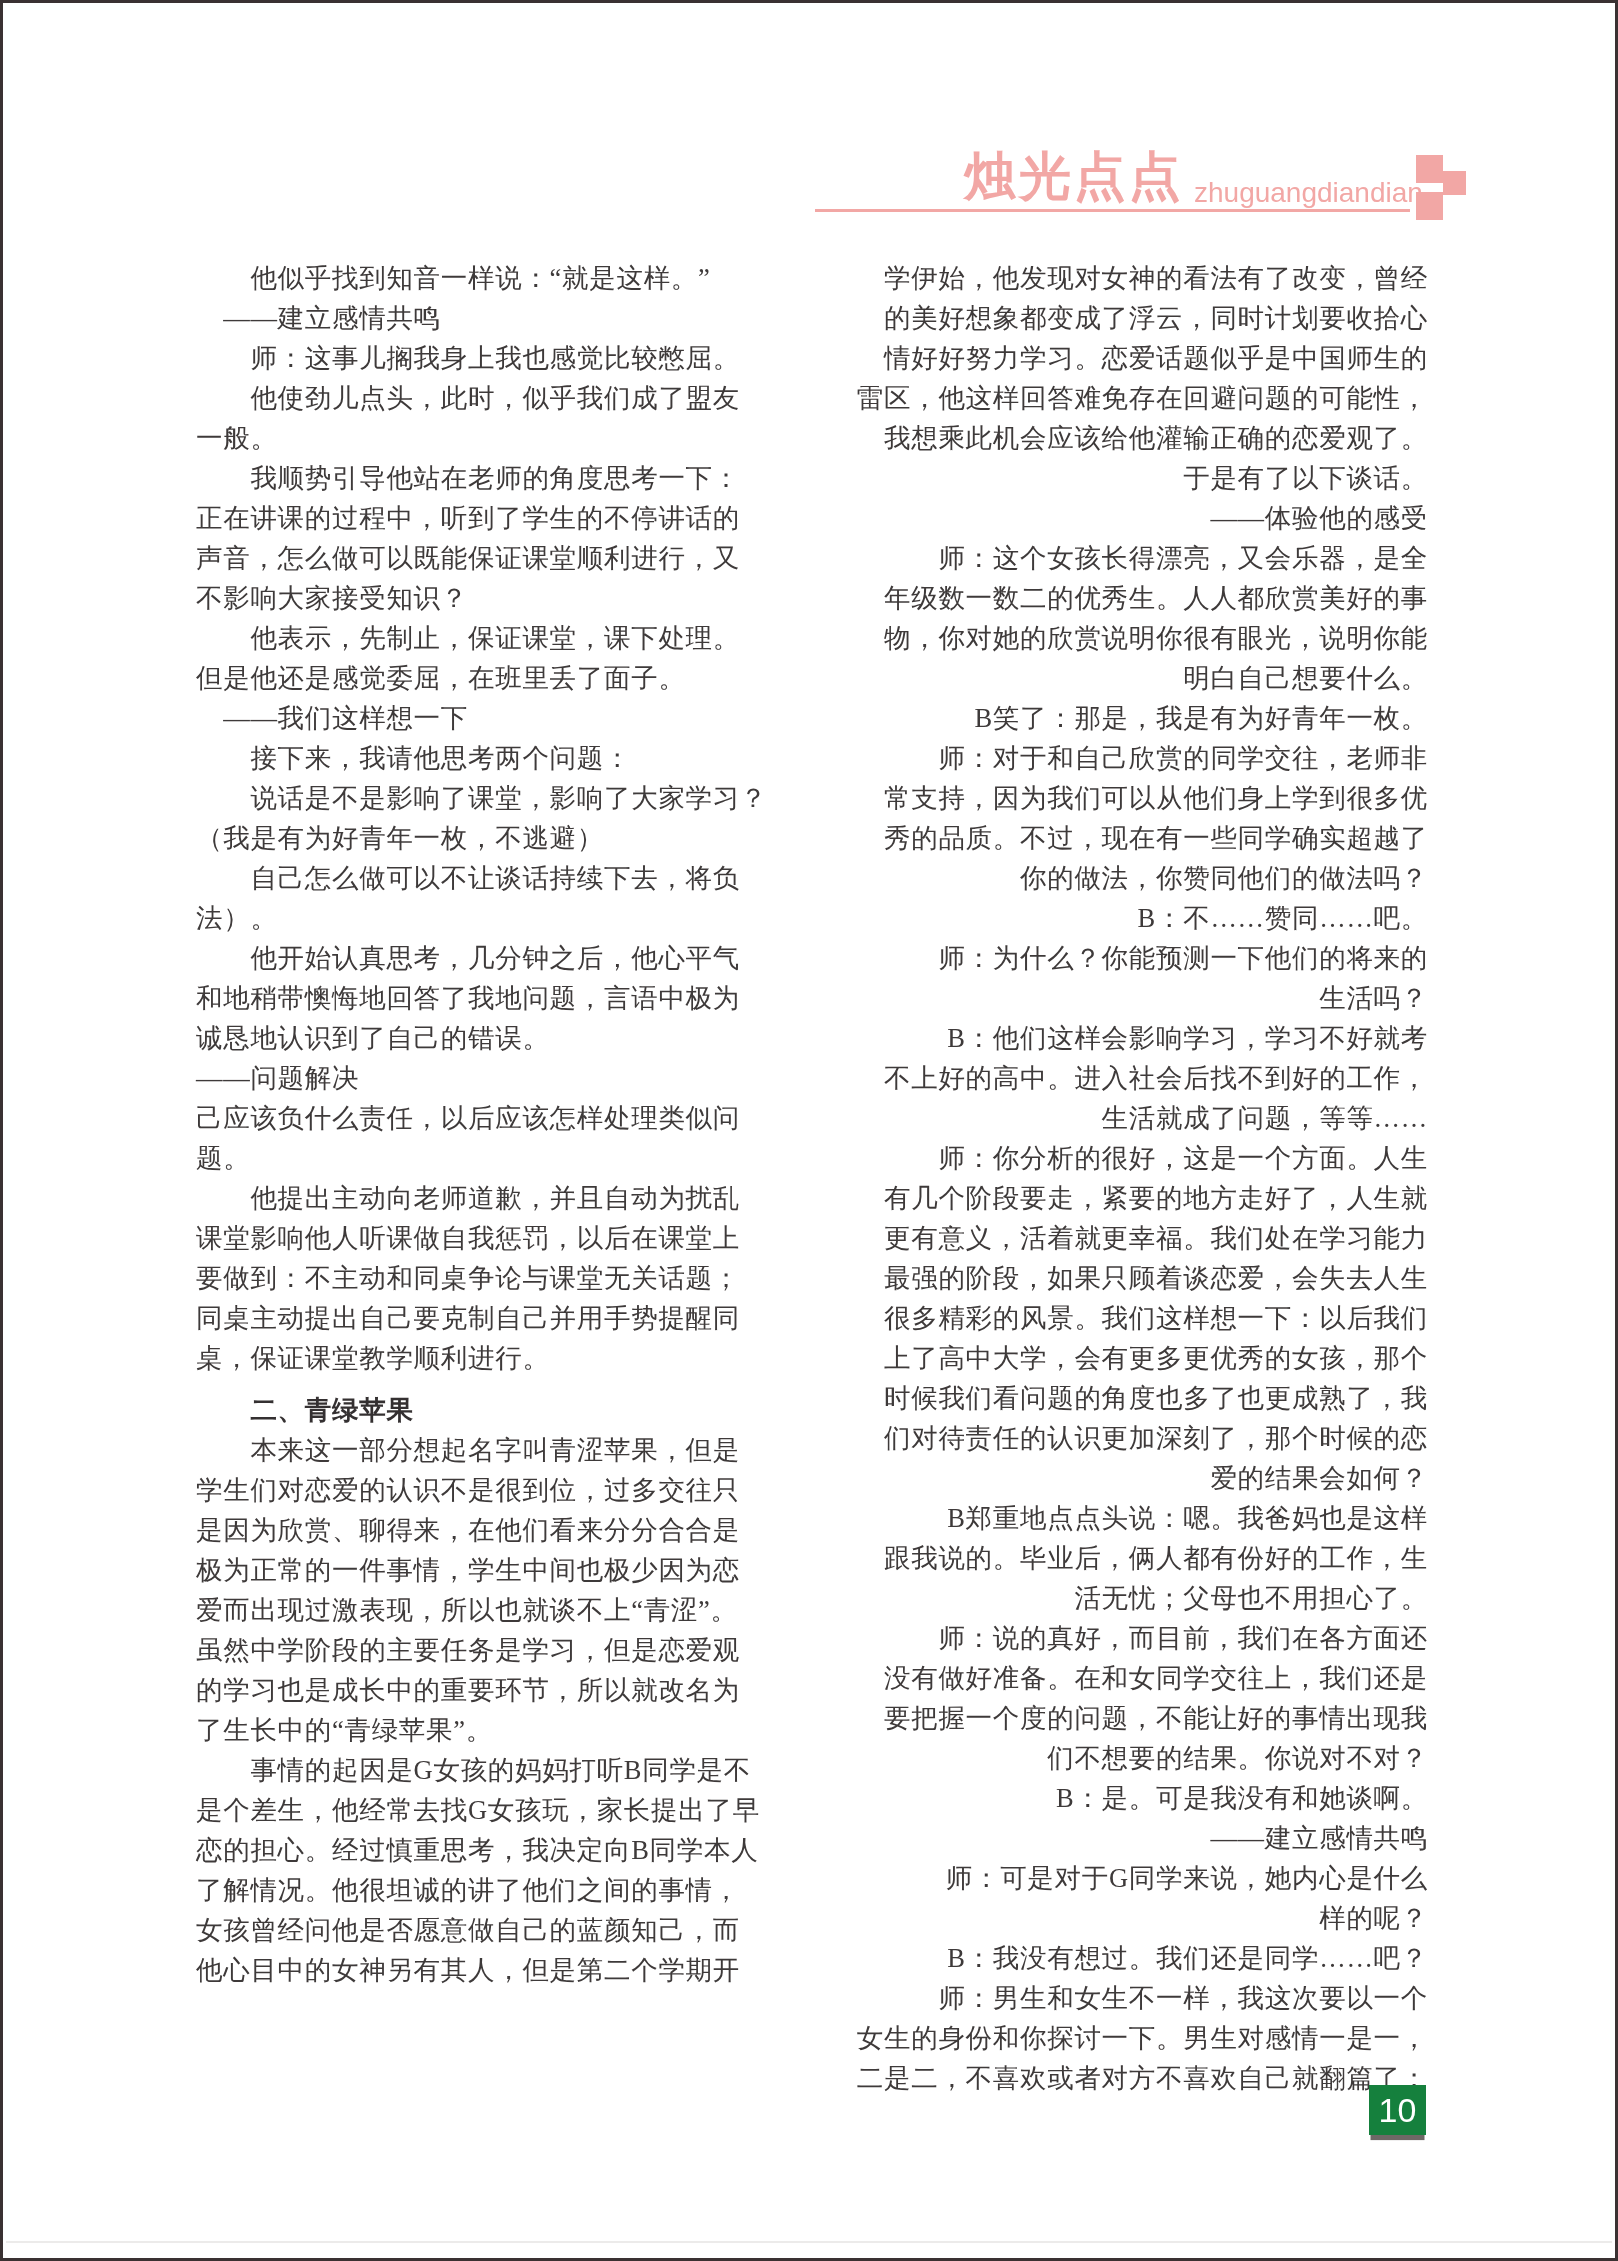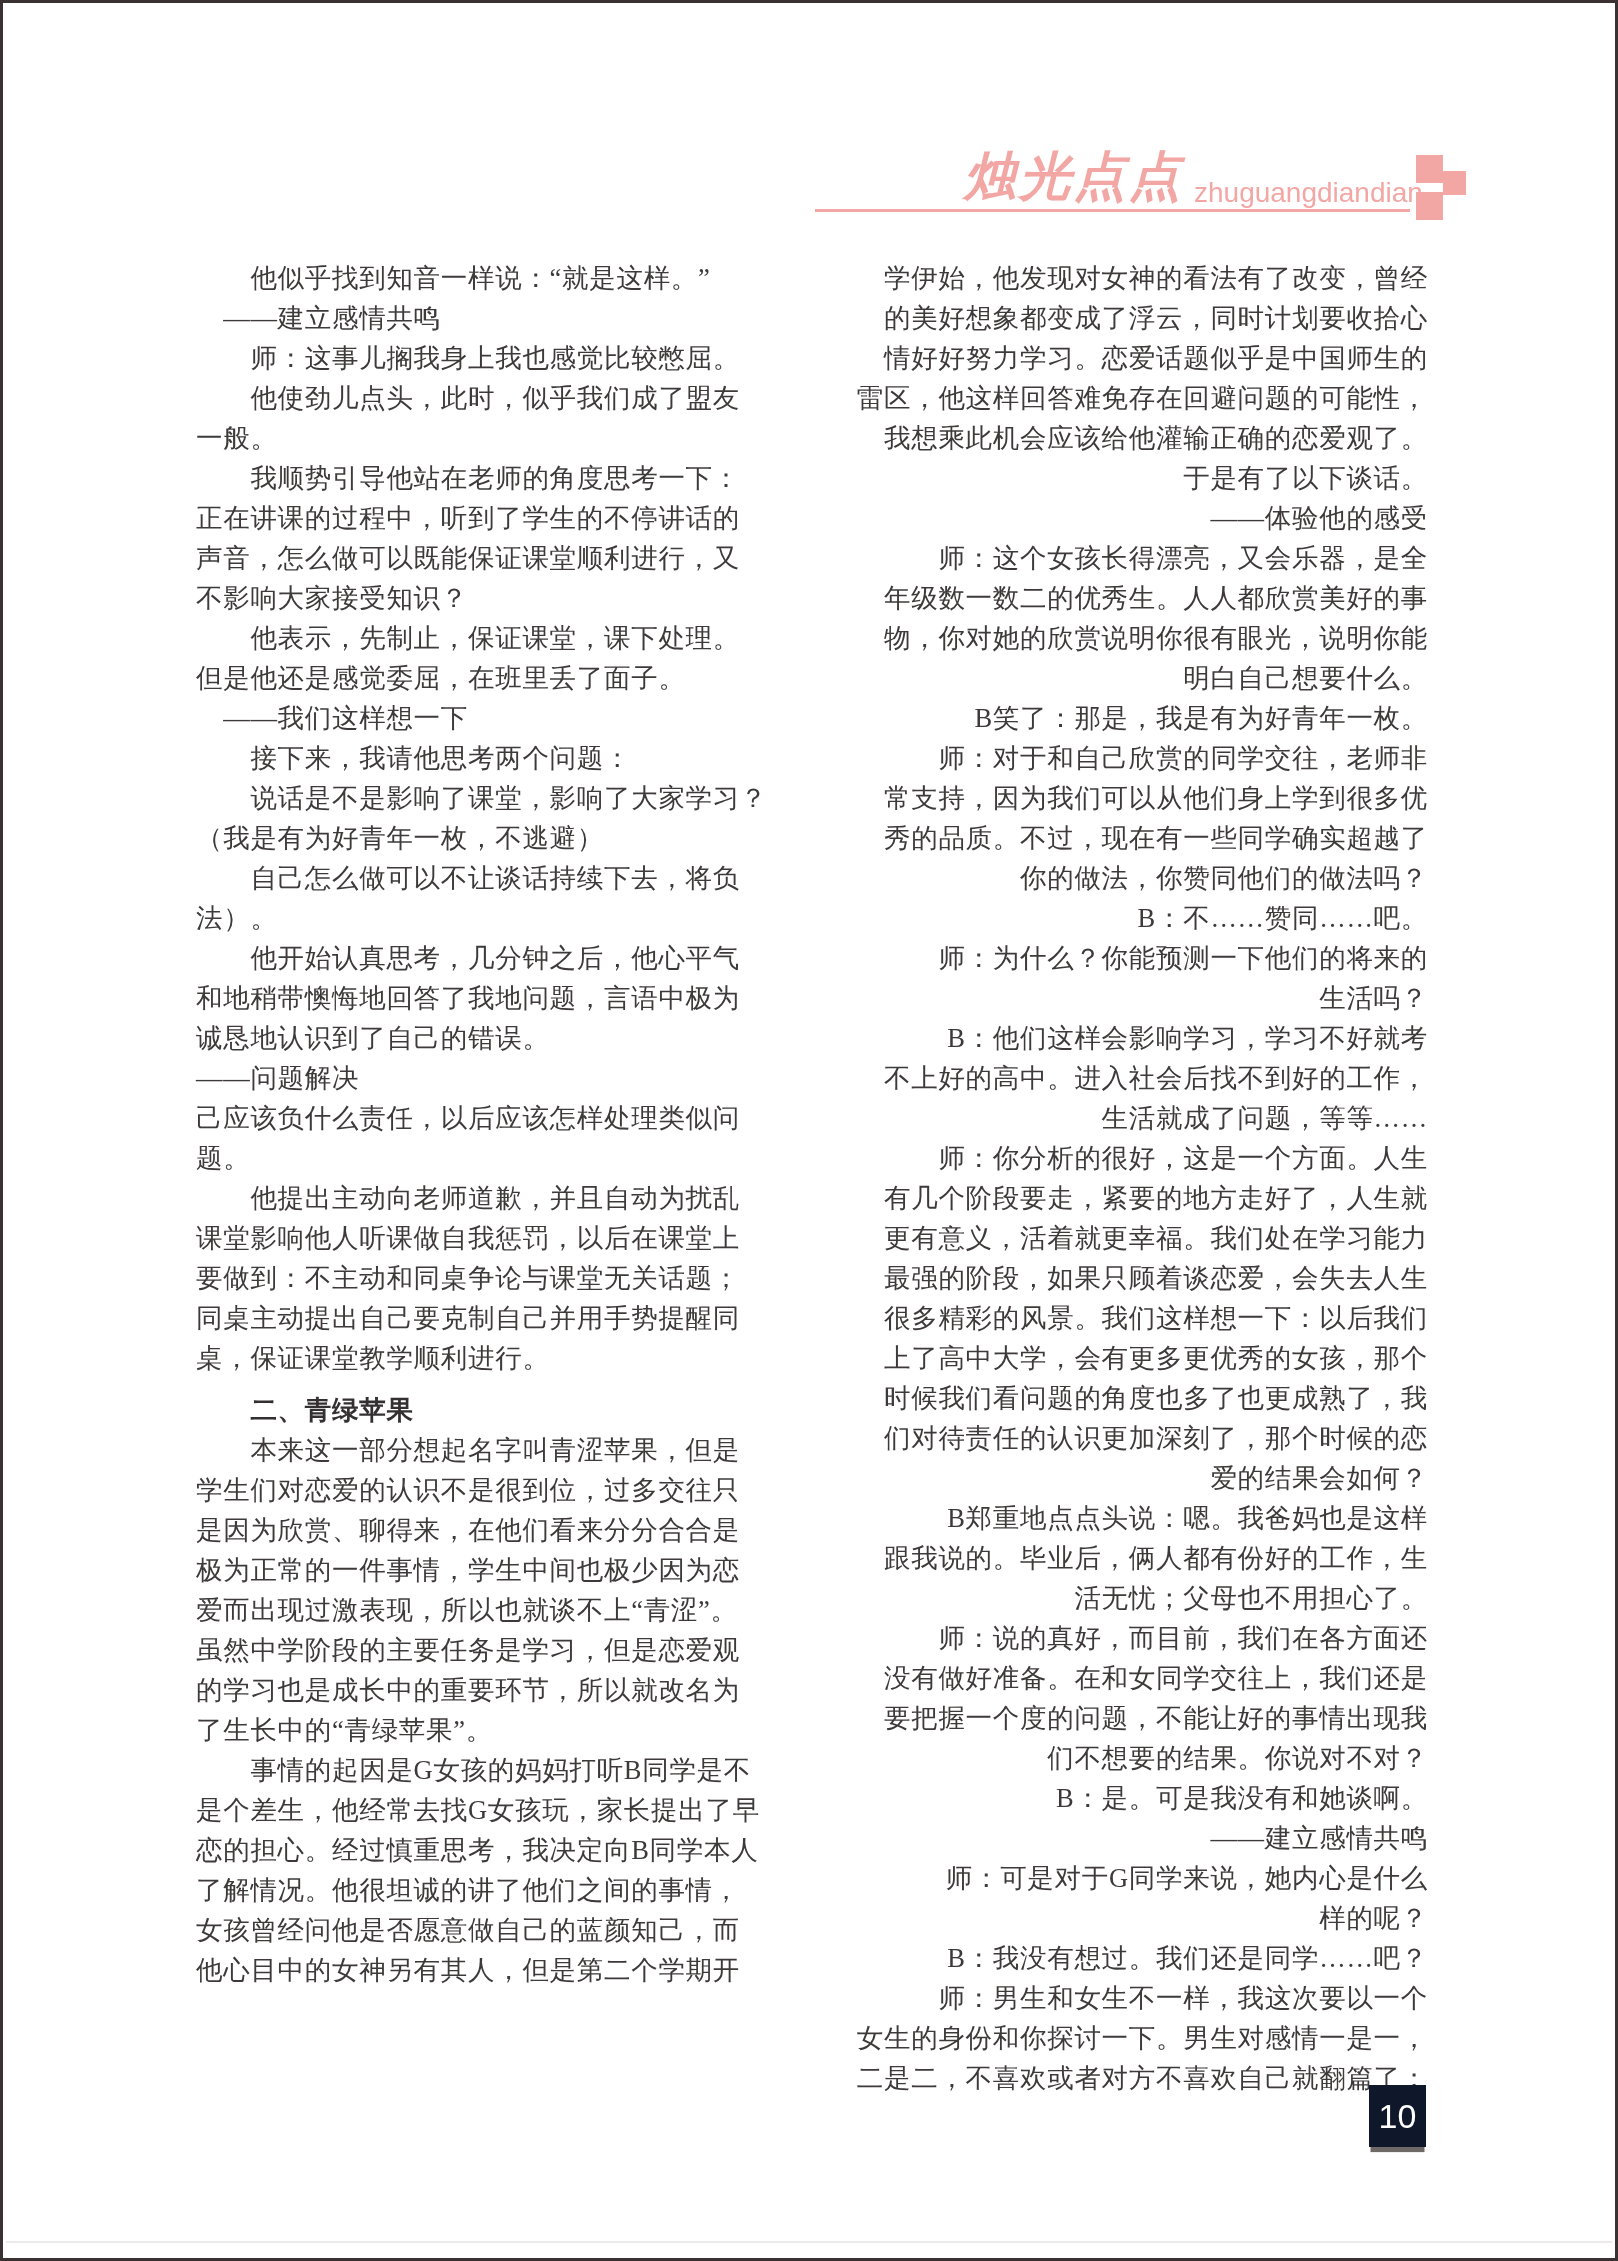--- a/index.html
+++ b/index.html
@@ -15,21 +15,21 @@
   .bottom-faint-rule{
     position:absolute;left:5.9px;right:5.9px;top:2241px;height:1.5px;background:#ecebea;
   }
   
   .header-rule{
     position:absolute;left:815px;top:209px;width:595px;height:2.9px;background:#f2a7a5;
   }
   .header-title{
     position:absolute;left:964px;top:149px;
     font-family:"Liberation Sans","DejaVu Sans",sans-serif;
-    font-size:52px;line-height:54px;font-weight:bold;color:#f2a7a5;letter-spacing:2.9px;font-style:italic;
+    font-size:52px;line-height:54px;font-weight:bold;color:#f2a7a5;letter-spacing:2.9px;
   }
   .header-pinyin{
     position:absolute;left:1194px;top:177px;
     font-family:"Liberation Sans","DejaVu Sans",sans-serif;
     font-size:28px;color:#f2a7a5;letter-spacing:0px;
   }
   .squares-deco{position:absolute;left:1416px;top:155px;width:59px;height:59px;}
   .squares-deco .sq{position:absolute;background:#f2a7a5;}
   .sq1{left:0;top:0;width:27px;height:28px;}
   .sq2{left:27px;top:16px;width:23px;height:24px;}
@@ -43,22 +43,22 @@
   .col-right{left:836px;text-align:right;}
   .line{
     height:40px;line-height:40px;white-space:pre;overflow:visible;
   }
   .section-heading{
     height:40px;line-height:40px;white-space:pre;
     margin-top:11.8px;font-weight:bold;color:#343031;
   }
   
   .pagenum{
-    position:absolute;left:1369px;top:2085px;width:57px;height:62px;
-    background:#0f172a;box-shadow:0 6.6px 0 -1.5px #6e6866;
+    position:absolute;left:1369px;top:2085px;width:57px;height:50px;
+    background:#15803d;box-shadow:0 6.6px 0 -1.5px #6e6866;
     display:flex;align-items:center;justify-content:center;
   }
   .pagenum span{
     font-family:"Liberation Sans","DejaVu Sans",sans-serif;
     font-size:34px;color:#ffffff;
   }
 </style>
 </head>
 <body>
 

